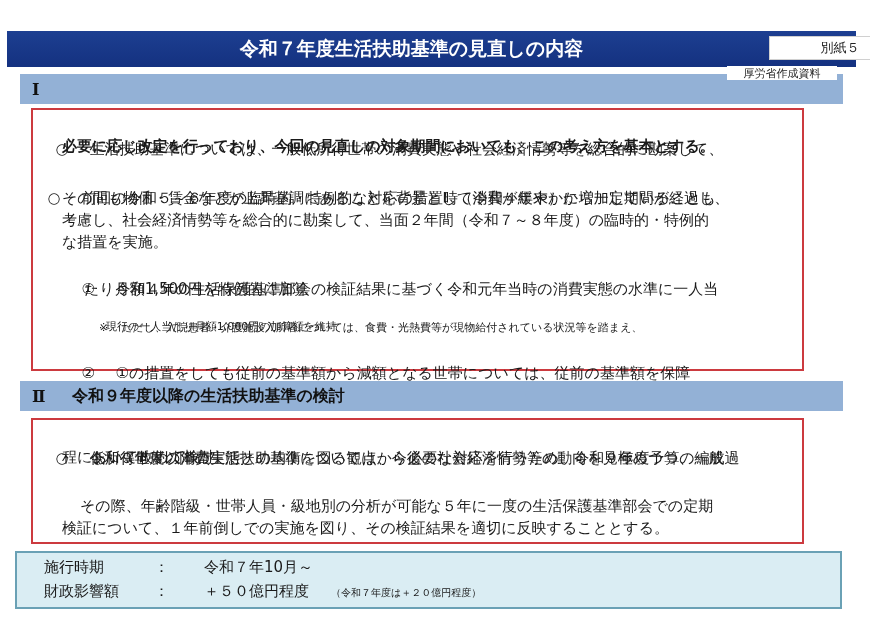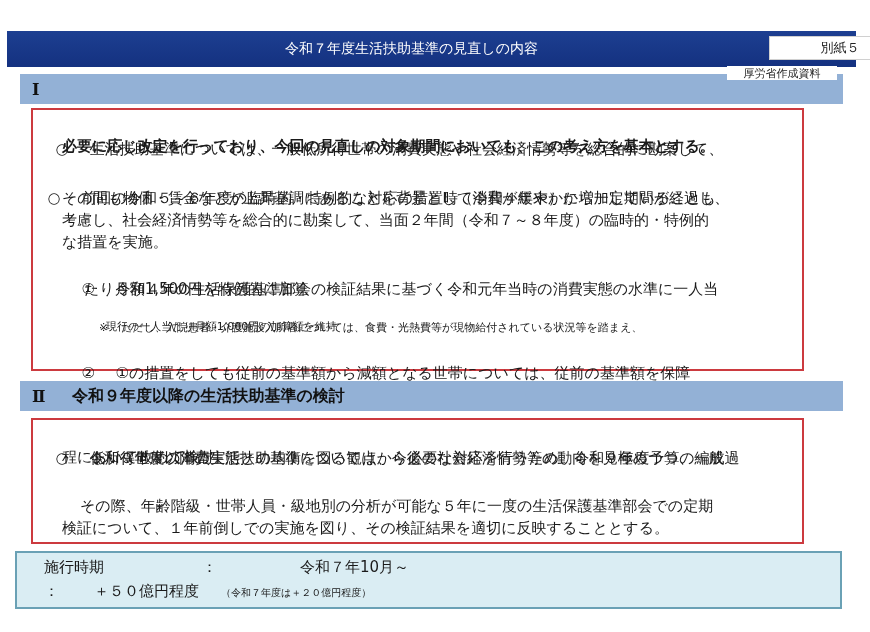--- a/index.html
+++ b/index.html
@@ -21,22 +21,22 @@
       top: 31px;
       width: 849px;
       height: 36px;
       background: linear-gradient(180deg, #1d3f91 0%, #143180 100%);
       display: flex;
       align-items: center;
       justify-content: center;
     }
     .title-text {
       color: #ffffff;
-      font-weight: normal;
-      font-size: 14px;
+      font-weight: bold;
+      font-size: 19px;
       letter-spacing: 0px;
       margin-left: -40px;
     }
     .annex-badge {
       position: absolute;
       left: 769px;
       top: 36px;
       width: 62px;
       height: 22px;
       background: #ffffff;
@@ -188,22 +188,23 @@
 <div class="para" style="left:46px; top:425px;">
   <span class="bullet">○</span><span>令和９年度以降の生活扶助基準については、今後の社会経済情勢等の動向を見極めつつ、一般</span>
 </div>
 <div class="para" style="left:62px; top:447px;margin-left:28px;">低所得世帯の消費実態との均衡を図る観点から必要な対応を行うため、令和９年度予算の編成過</div>
 <div class="para" style="left:62px; top:446px;">程において改めて検討。</div>
 
 <div class="para" style="left:80px; top:495px;">その際、年齢階級・世帯人員・級地別の分析が可能な５年に一度の生活保護基準部会での定期</div>
 <div class="para" style="left:62px; top:517px;">検証について、１年前倒しでの実施を図り、その検証結果を適切に反映することとする。</div>
 
 <div class="footer-box"></div>
-<div class="footer-row" style="left:44px; top:556px;gap:48px;">
+<div class="footer-row" style="left:44px; top:556px;">
   <span class="footer-label">施行時期</span>
   <span class="footer-colon">：</span>
   <span class="footer-value">令和７年10月～</span>
 </div>
 <div class="footer-row" style="left:44px; top:580px;">
+  <span class="footer-label">財政影響額</span>
   <span class="footer-colon">：</span>
   <span class="footer-value">＋５０億円程度</span>
   <span class="footer-small">（令和７年度は＋２０億円程度）</span>
 </div>
 
 </body></html>

